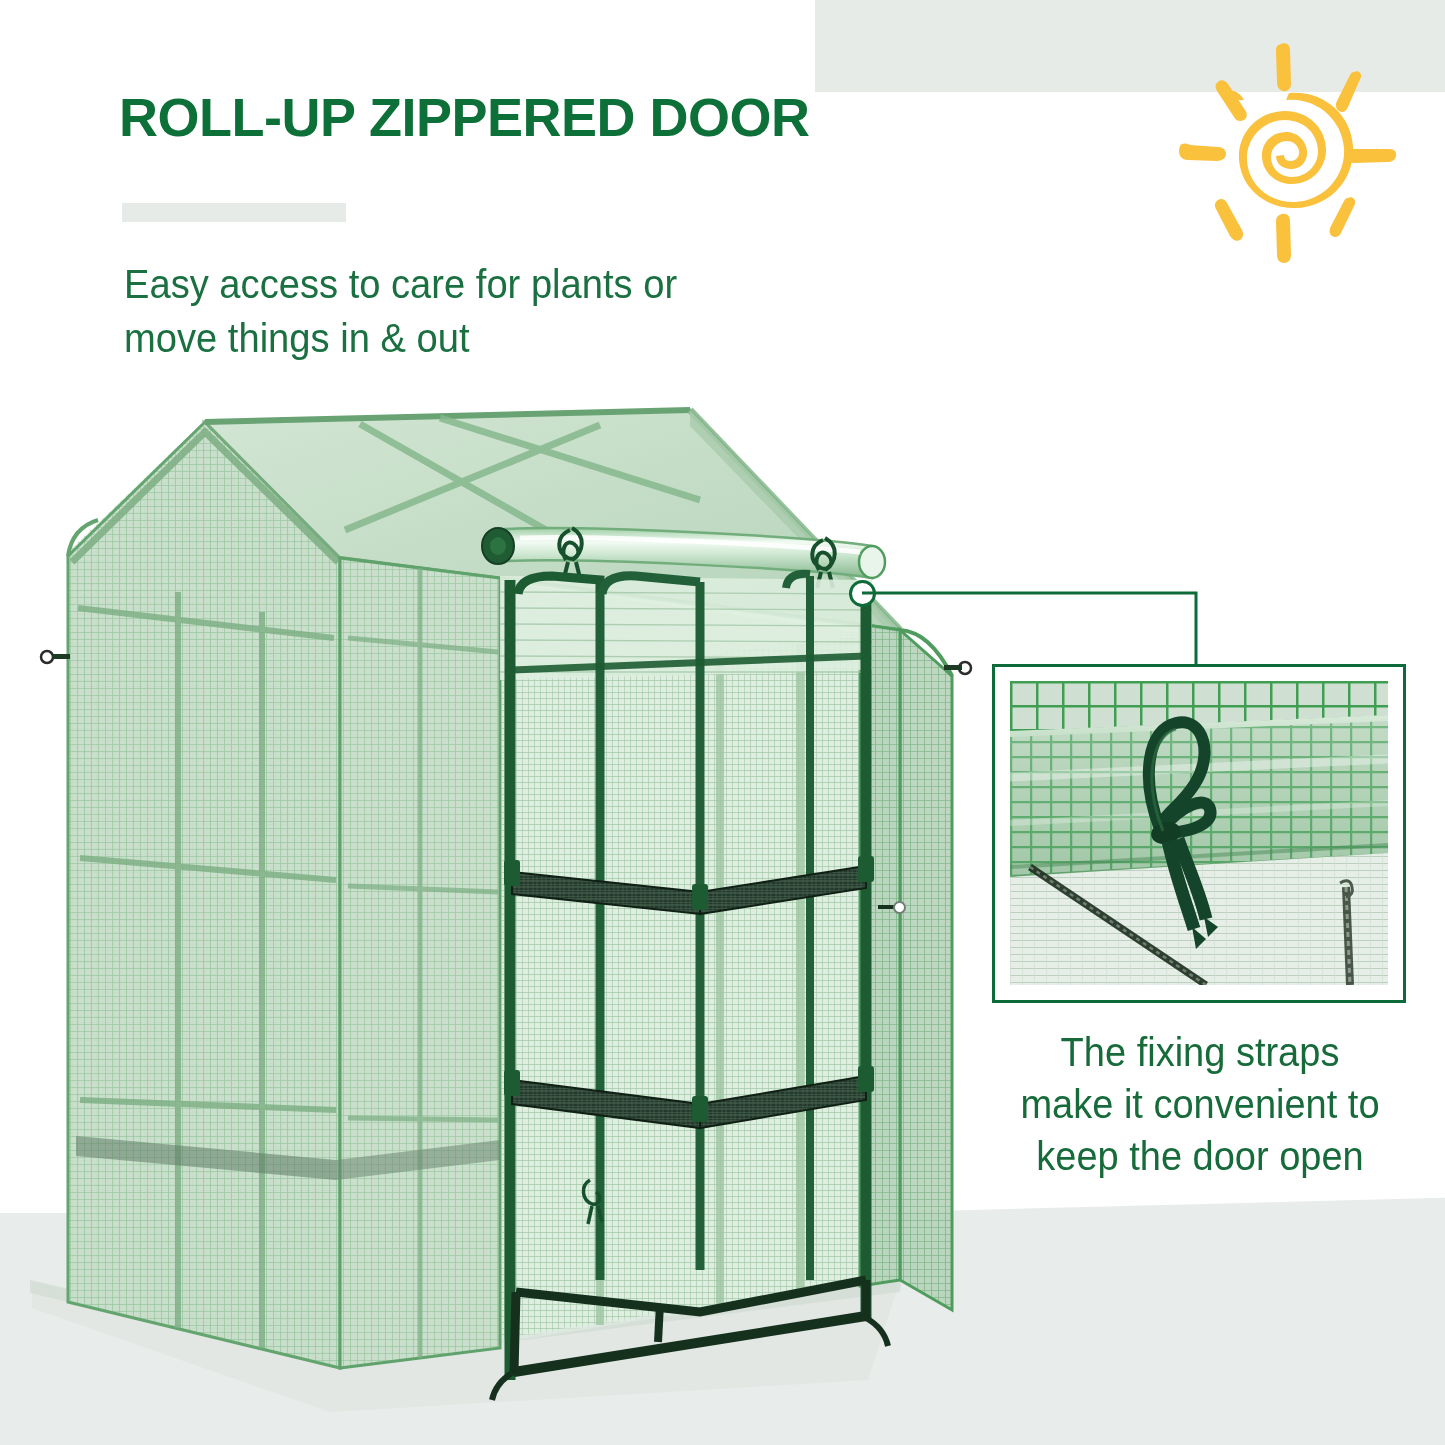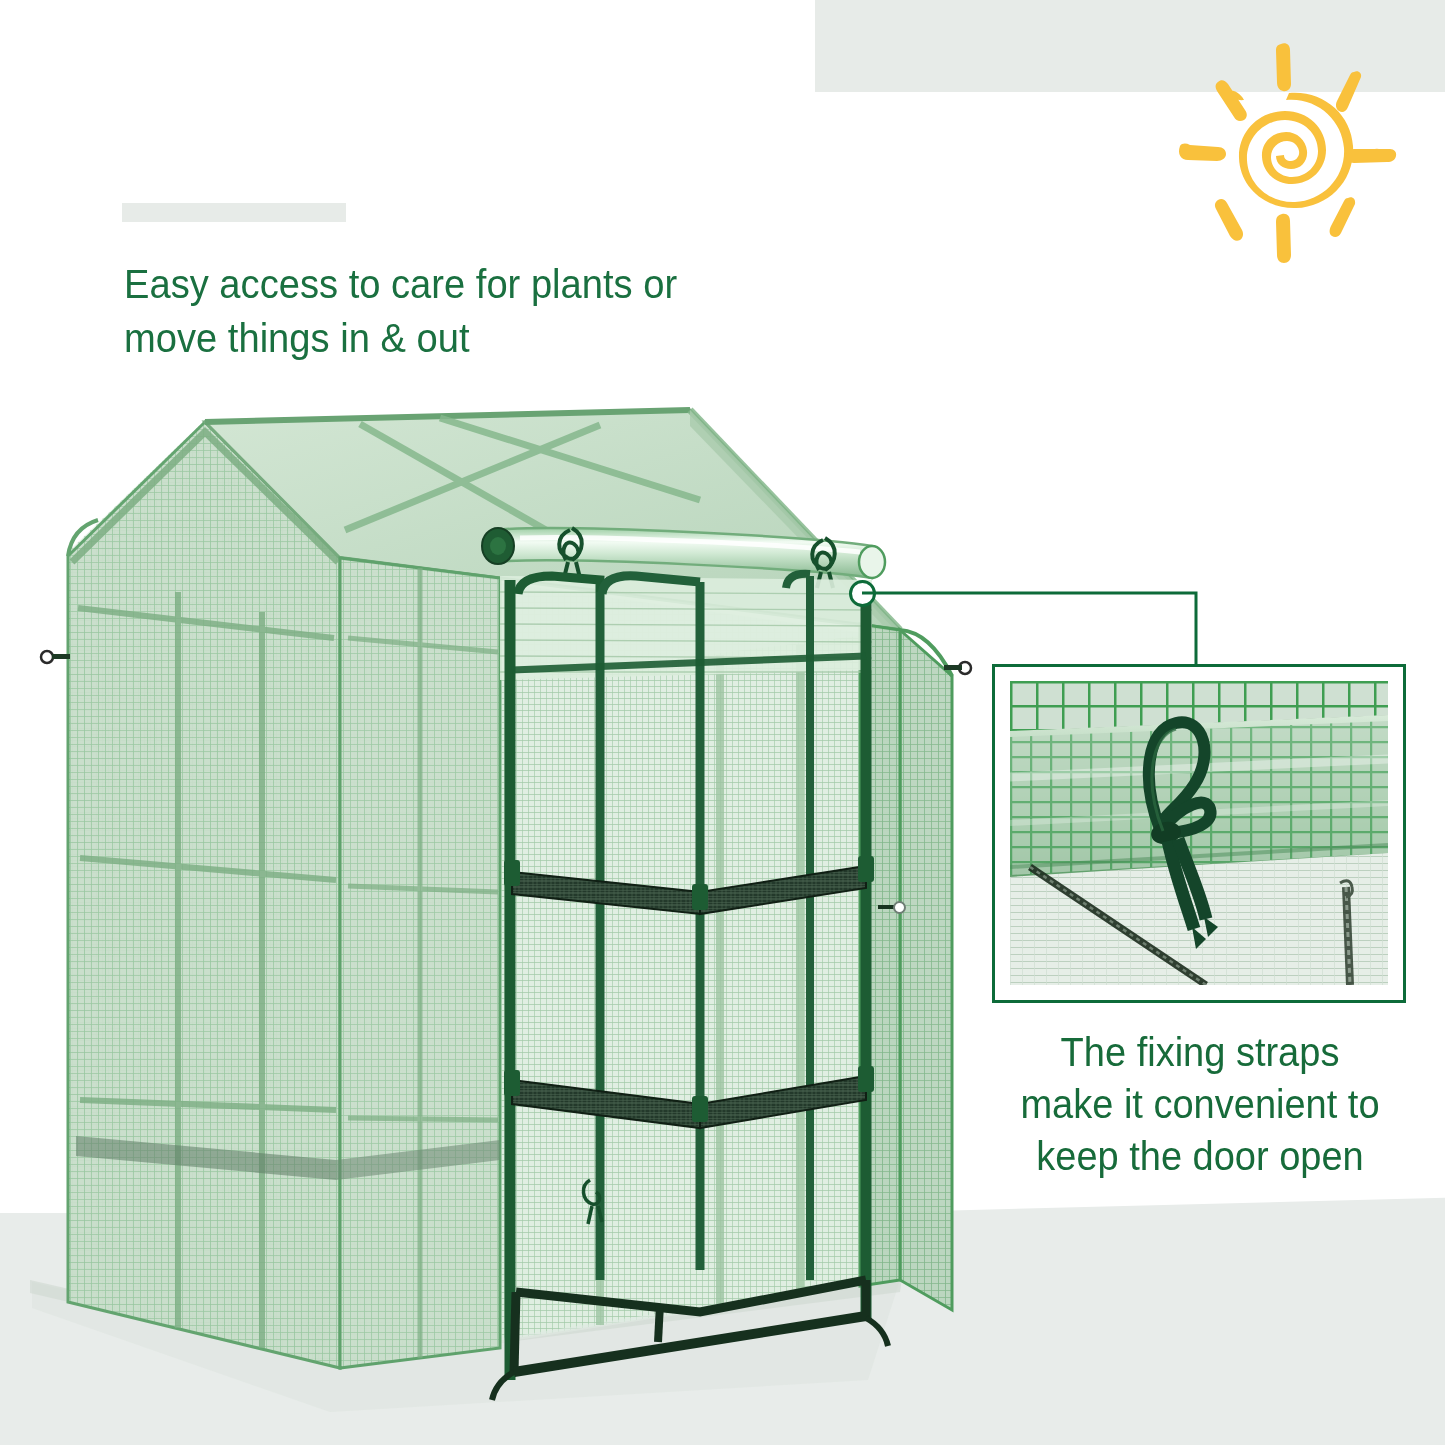--- a/index.html
+++ b/index.html
@@ -83,20 +83,21 @@
 </style>
 </head>
 <body>
 
 <div class="stage">
 
   <div id="corner-band"></div>
   <div id="ground-band"></div>
   <div id="ground-wedge"></div>
 
+  <div id="page-title">ROLL-UP ZIPPERED DOOR</div>
   <div id="title-underbar"></div>
 
   <div id="subtitle">
     <span class="ln">Easy access to care for plants or</span>
     <span class="ln">move things in &amp; out</span>
   </div>
 
   <svg id="sun-icon" viewBox="0 0 230 230">
     <g fill="#f9c13c">
 

